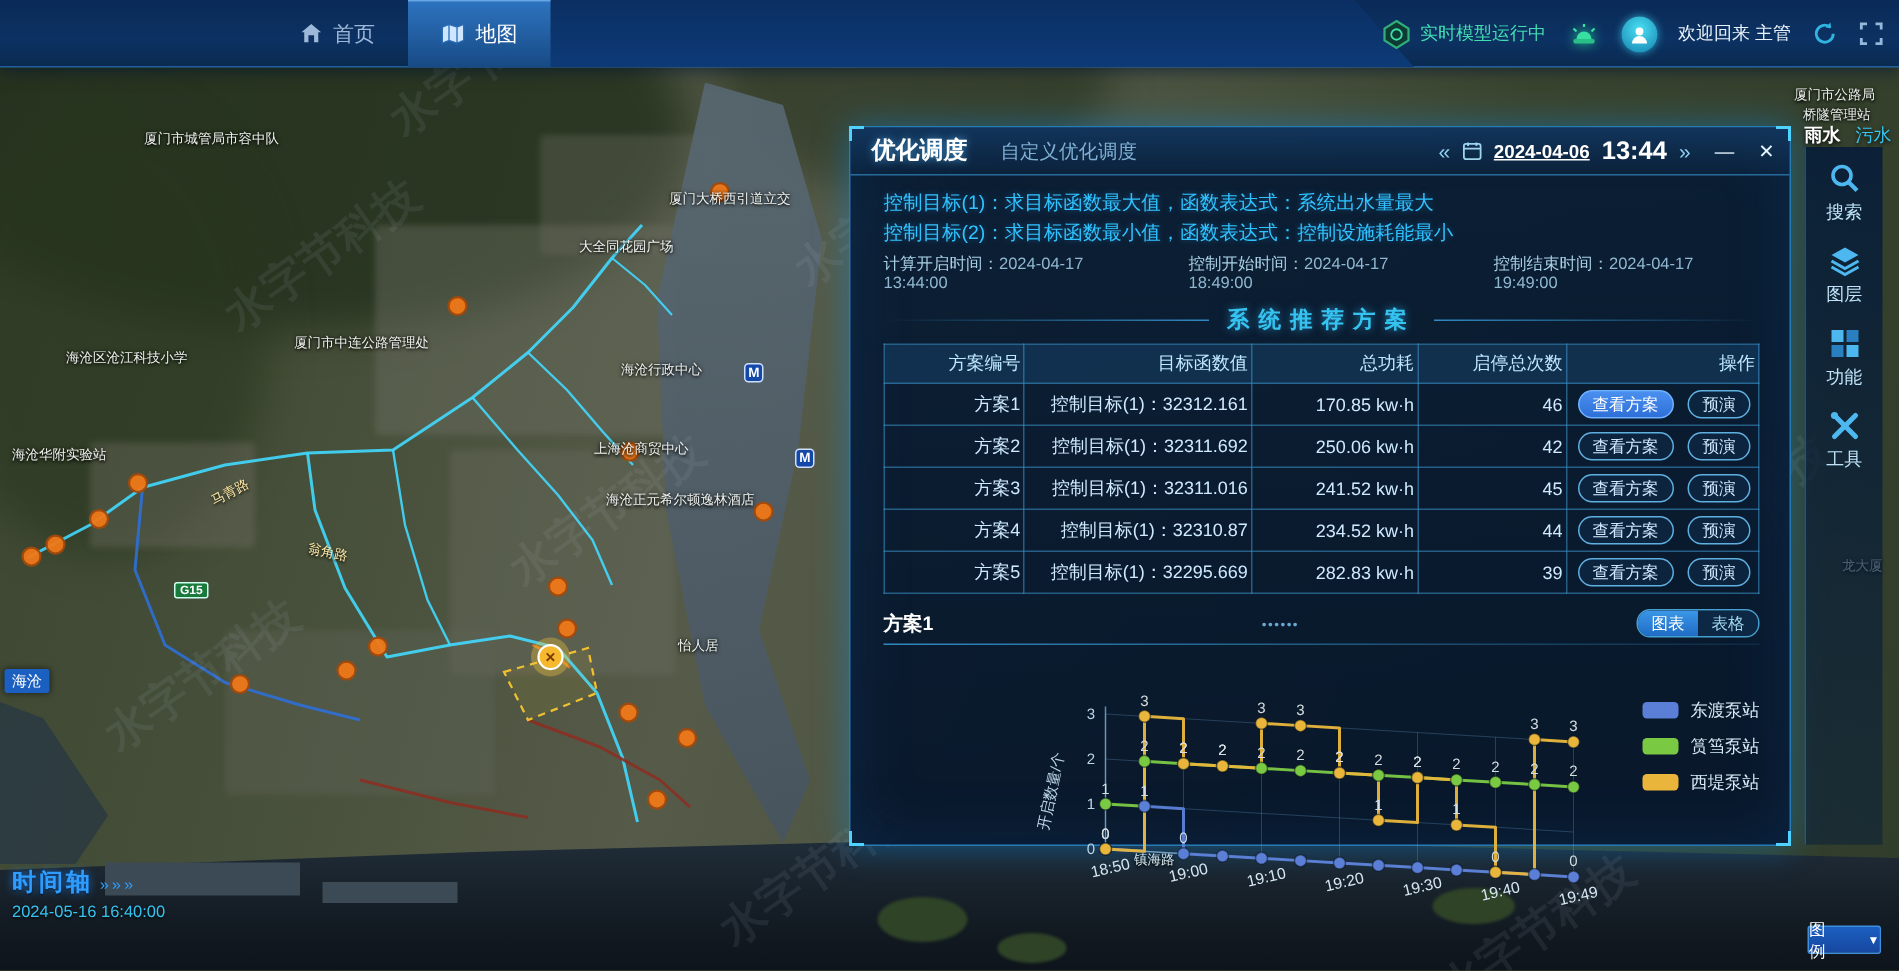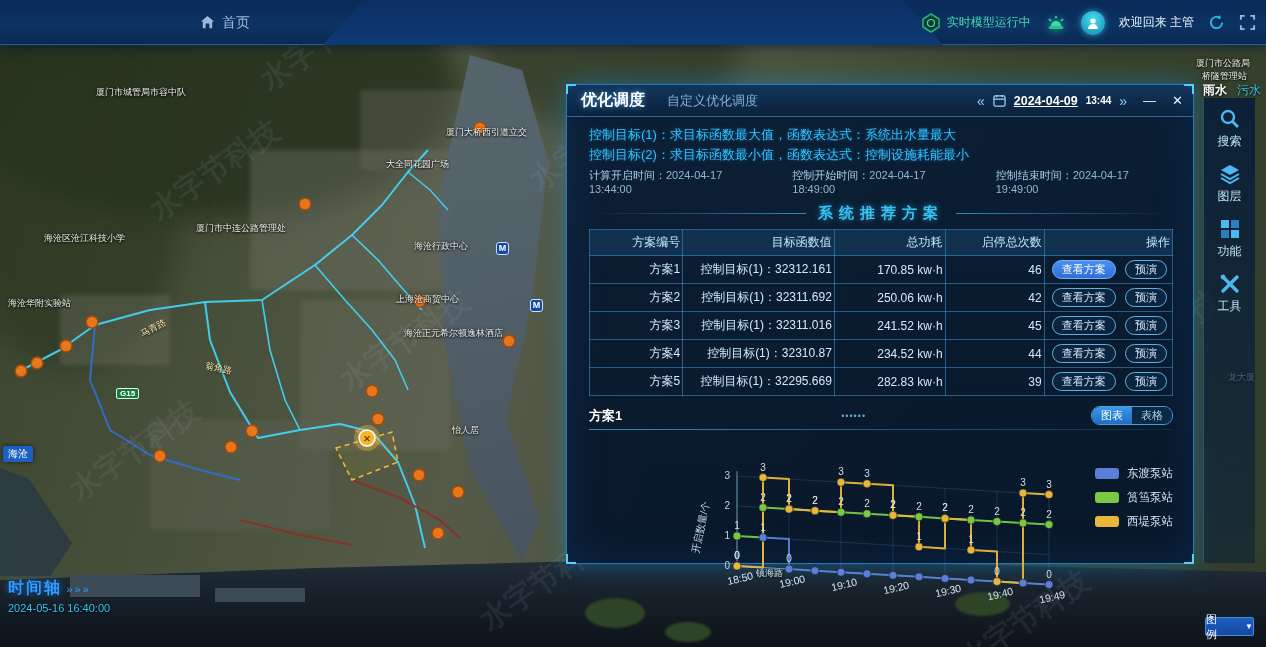--- a/index.html
+++ b/index.html
@@ -73,21 +73,21 @@
   .c-tl{left:-1px;top:-1px;border-width:2px 0 0 2px;} .c-tr{right:-1px;top:-1px;border-width:2px 2px 0 0;}
   .c-bl{left:-1px;bottom:-1px;border-width:0 0 2px 2px;} .c-br{right:-1px;bottom:-1px;border-width:0 2px 2px 0;}
   .dlg-head { display:flex; align-items:center; height:32px; padding:0 10px 0 14px;
     border-bottom:1px solid rgba(60,160,220,.5);
     background:linear-gradient(180deg,rgba(25,70,120,.5),rgba(12,40,75,.3)); }
   .dlg-title { color:#fff; font-size:16px; font-weight:bold; text-shadow:0 0 6px rgba(90,190,255,.7); }
   .dlg-subtitle { color:#7fb0d4; font-size:13px; margin-left:22px; cursor:pointer; }
   .dlg-head-right { margin-left:auto; display:flex; align-items:center; gap:8px; color:#cfe8f8; }
   .chev { font-size:14px; color:#8fd0f2; cursor:pointer; }
   .dlg-date { color:#fff; font-size:12.5px; font-weight:bold; text-decoration:underline; cursor:pointer; }
-  .dlg-time { color:#fff; font-size:10px; font-weight:bold; }
+  .dlg-time { color:#fff; font-size:17px; font-weight:bold; }
   .win-btn { font-size:13px; color:#e6f4fd; margin-left:8px; cursor:pointer; }
   .dlg-body { padding:8px 20px 0 22px; }
   .objective { color:#2fc4ff; font-size:13px; line-height:20px; text-shadow:0 0 4px rgba(40,160,255,.4); }
   .time-row { display:flex; gap:26px; color:#8fb8d0; font-size:11px; margin-top:3px; }
   .time-row b { color:#a8cfe4; font-weight:normal; }
   .section-title-row { display:flex; align-items:center; gap:12px; margin:9px 0 6px; }
   .stl { flex:1; height:1px; background:linear-gradient(90deg,transparent,#2f89c0); }
   .str { flex:1; height:1px; background:linear-gradient(90deg,#2f89c0,transparent); }
   .section-title { color:#35c3f0; font-size:15px; letter-spacing:6px; text-shadow:0 0 6px rgba(50,190,255,.6);font-weight:bold; }
   table.plans { width:100%; border-collapse:collapse; font-size:12px; color:#cfeaff; }
@@ -234,20 +234,26 @@
 
   <div class="topbar">
     <div class="title-band"></div>
     <div class="nav">
       <div class="nav-item">
         <svg width="15" height="15" viewBox="0 0 16 16">
             <path d="M8 1 L15 7 H13 V14 H10 V9 H6 V14 H3 V7 H1 Z" fill="#9db8d8"></path>
           </svg>
         <span>首页</span>
       </div>
+      <div class="nav-item active">
+        <svg width="16" height="15" viewBox="0 0 18 16">
+            <path d="M1 3 L6 1 L12 3 L17 1 V13 L12 15 L6 13 L1 15 Z M6 1 V13 M12 3 V15" fill="#cfe6ff" stroke="#2a6db8" stroke-width="1"></path>
+          </svg>
+        <span>地图</span>
+      </div>
     </div>
     <div class="top-right">
       <div class="status-badge">
         <svg class="hex" viewBox="0 0 20 20">
           <polygon points="10,1 18,6 18,14 10,19 2,14 2,6" fill="#0d3b33" stroke="#2fae7a" stroke-width="1.5"></polygon>
           <circle cx="10" cy="10" r="3.5" fill="none" stroke="#3fe0a8" stroke-width="1.2"></circle>
         </svg>
         <span>实时模型运行中</span>
       </div>
       <svg class="siren" viewBox="0 0 22 22">
@@ -280,21 +286,21 @@
 
     <div class="dlg-head">
       <span class="dlg-title">优化调度</span>
       <span class="dlg-subtitle">自定义优化调度</span>
       <div class="dlg-head-right">
         <span class="chev">«</span>
         <svg width="13" height="13" viewBox="0 0 14 14">
           <rect x="1" y="2" width="12" height="11" rx="1.5" fill="none" stroke="#9fd4ef" stroke-width="1.3"></rect>
           <path d="M1 5.5 H13 M4 1 V3.5 M10 1 V3.5" stroke="#9fd4ef" stroke-width="1.3"></path>
         </svg>
-        <span class="dlg-date">2024-04-09</span>
+        <span class="dlg-date">2024-04-06</span>
         <span class="dlg-time">13:44</span>
         <span class="chev">»</span>
         <span class="win-btn">—</span>
         <span class="win-btn">✕</span>
       </div>
     </div>
 
     <div class="dlg-body">
       <div class="objective">控制目标(1)：求目标函数最大值，函数表达式：系统出水量最大</div>
       <div class="objective">控制目标(2)：求目标函数最小值，函数表达式：控制设施耗能最小</div>

